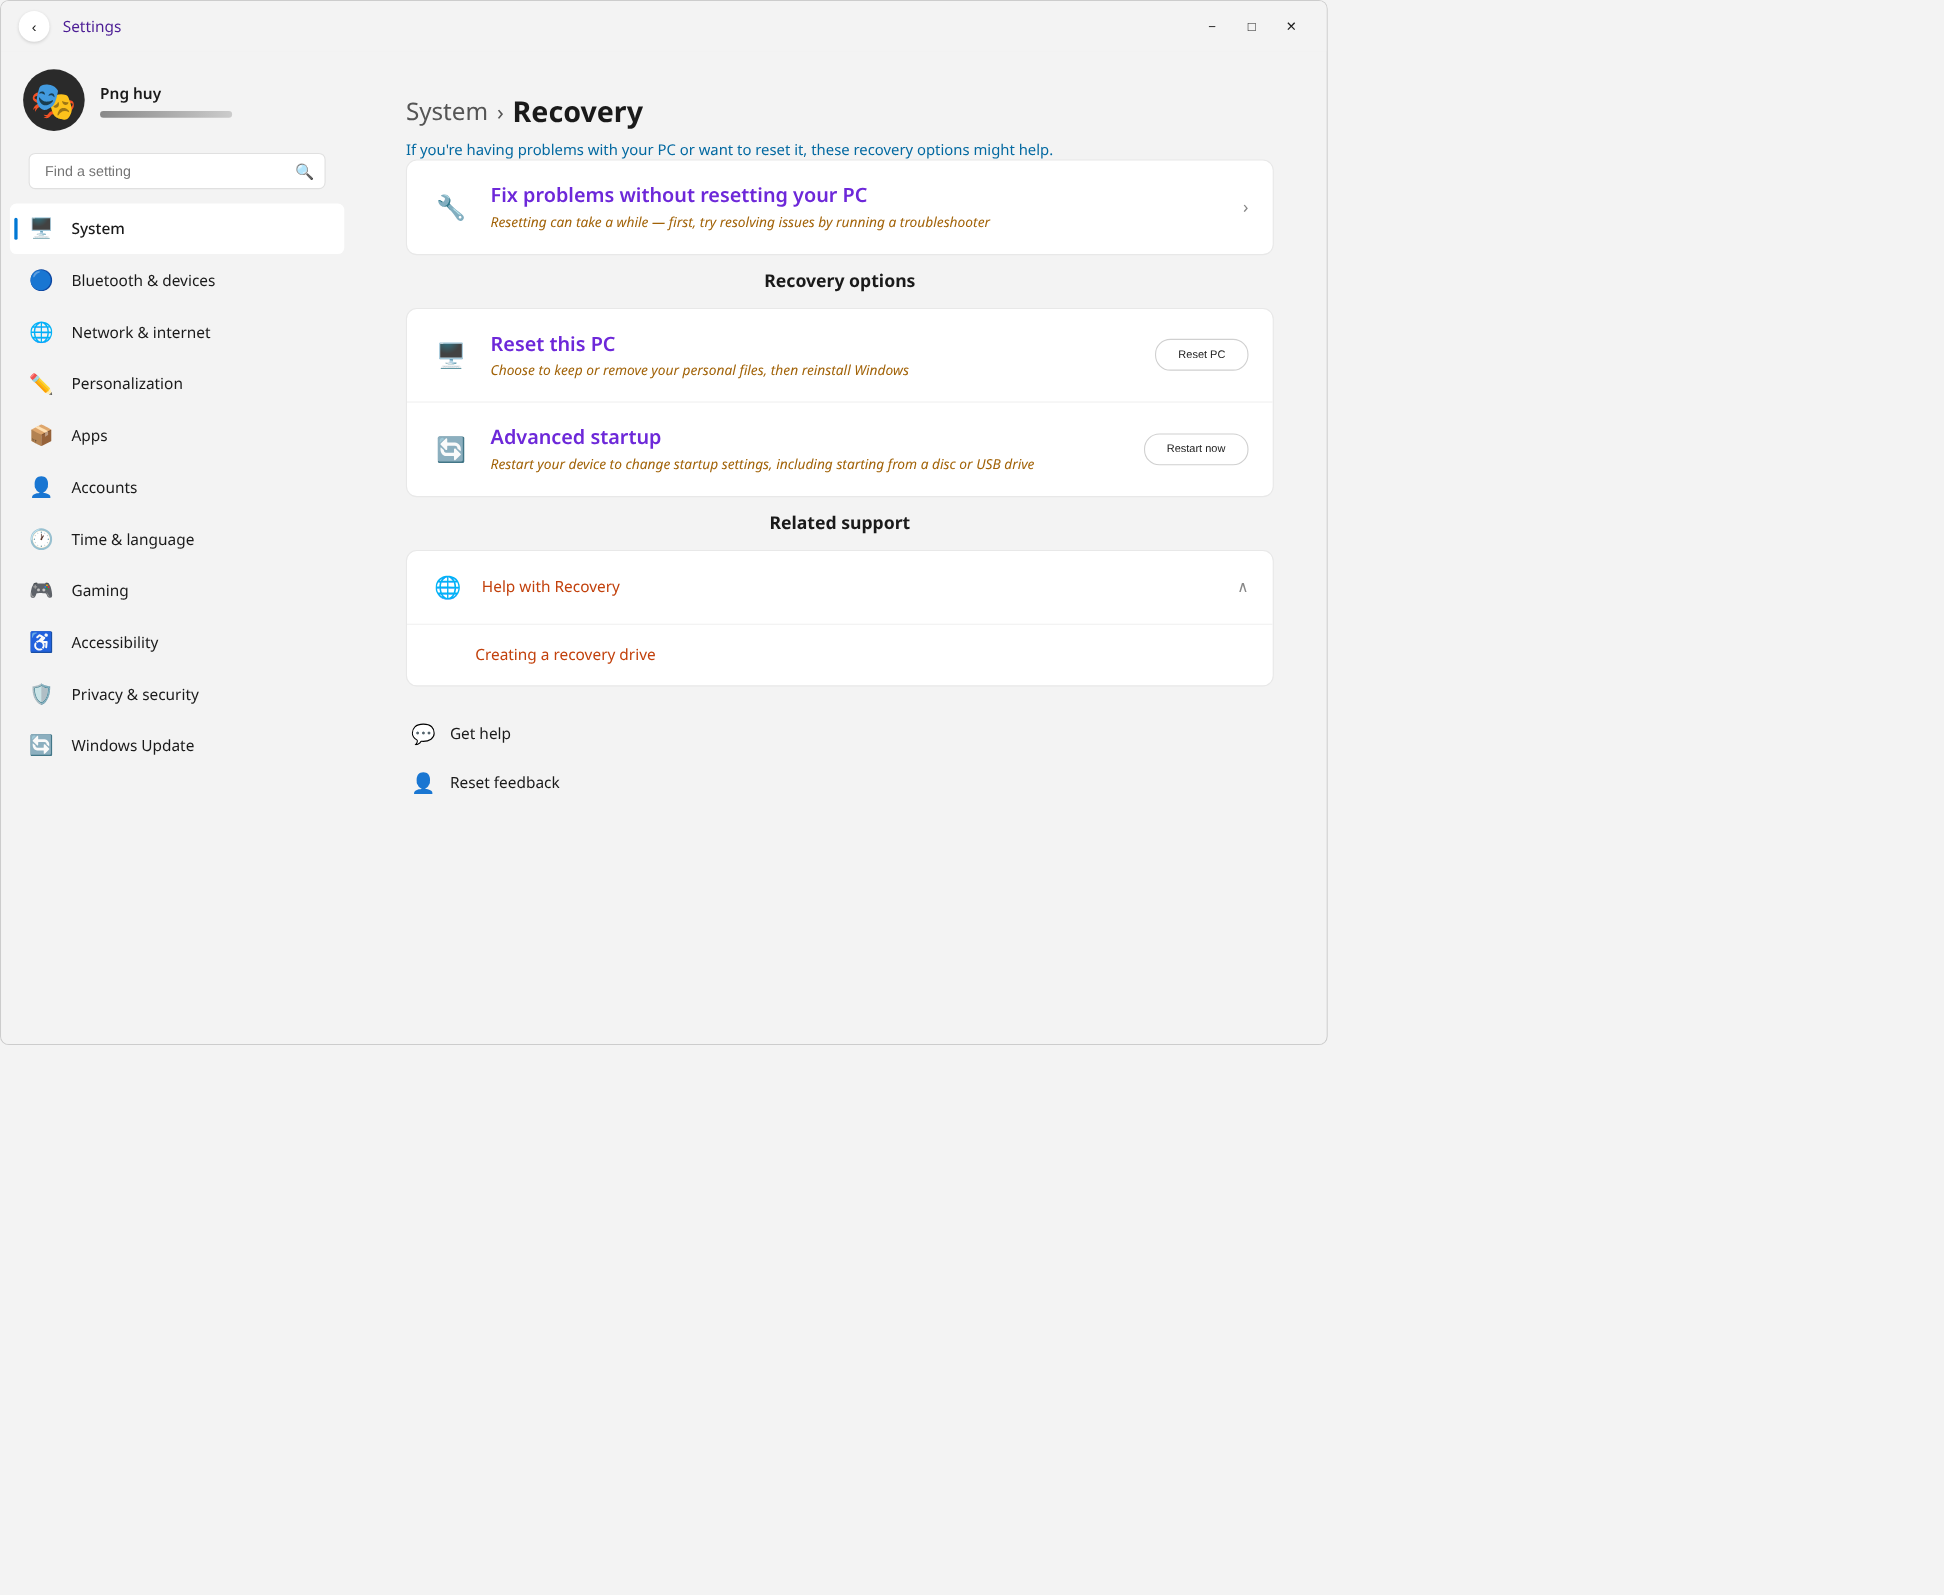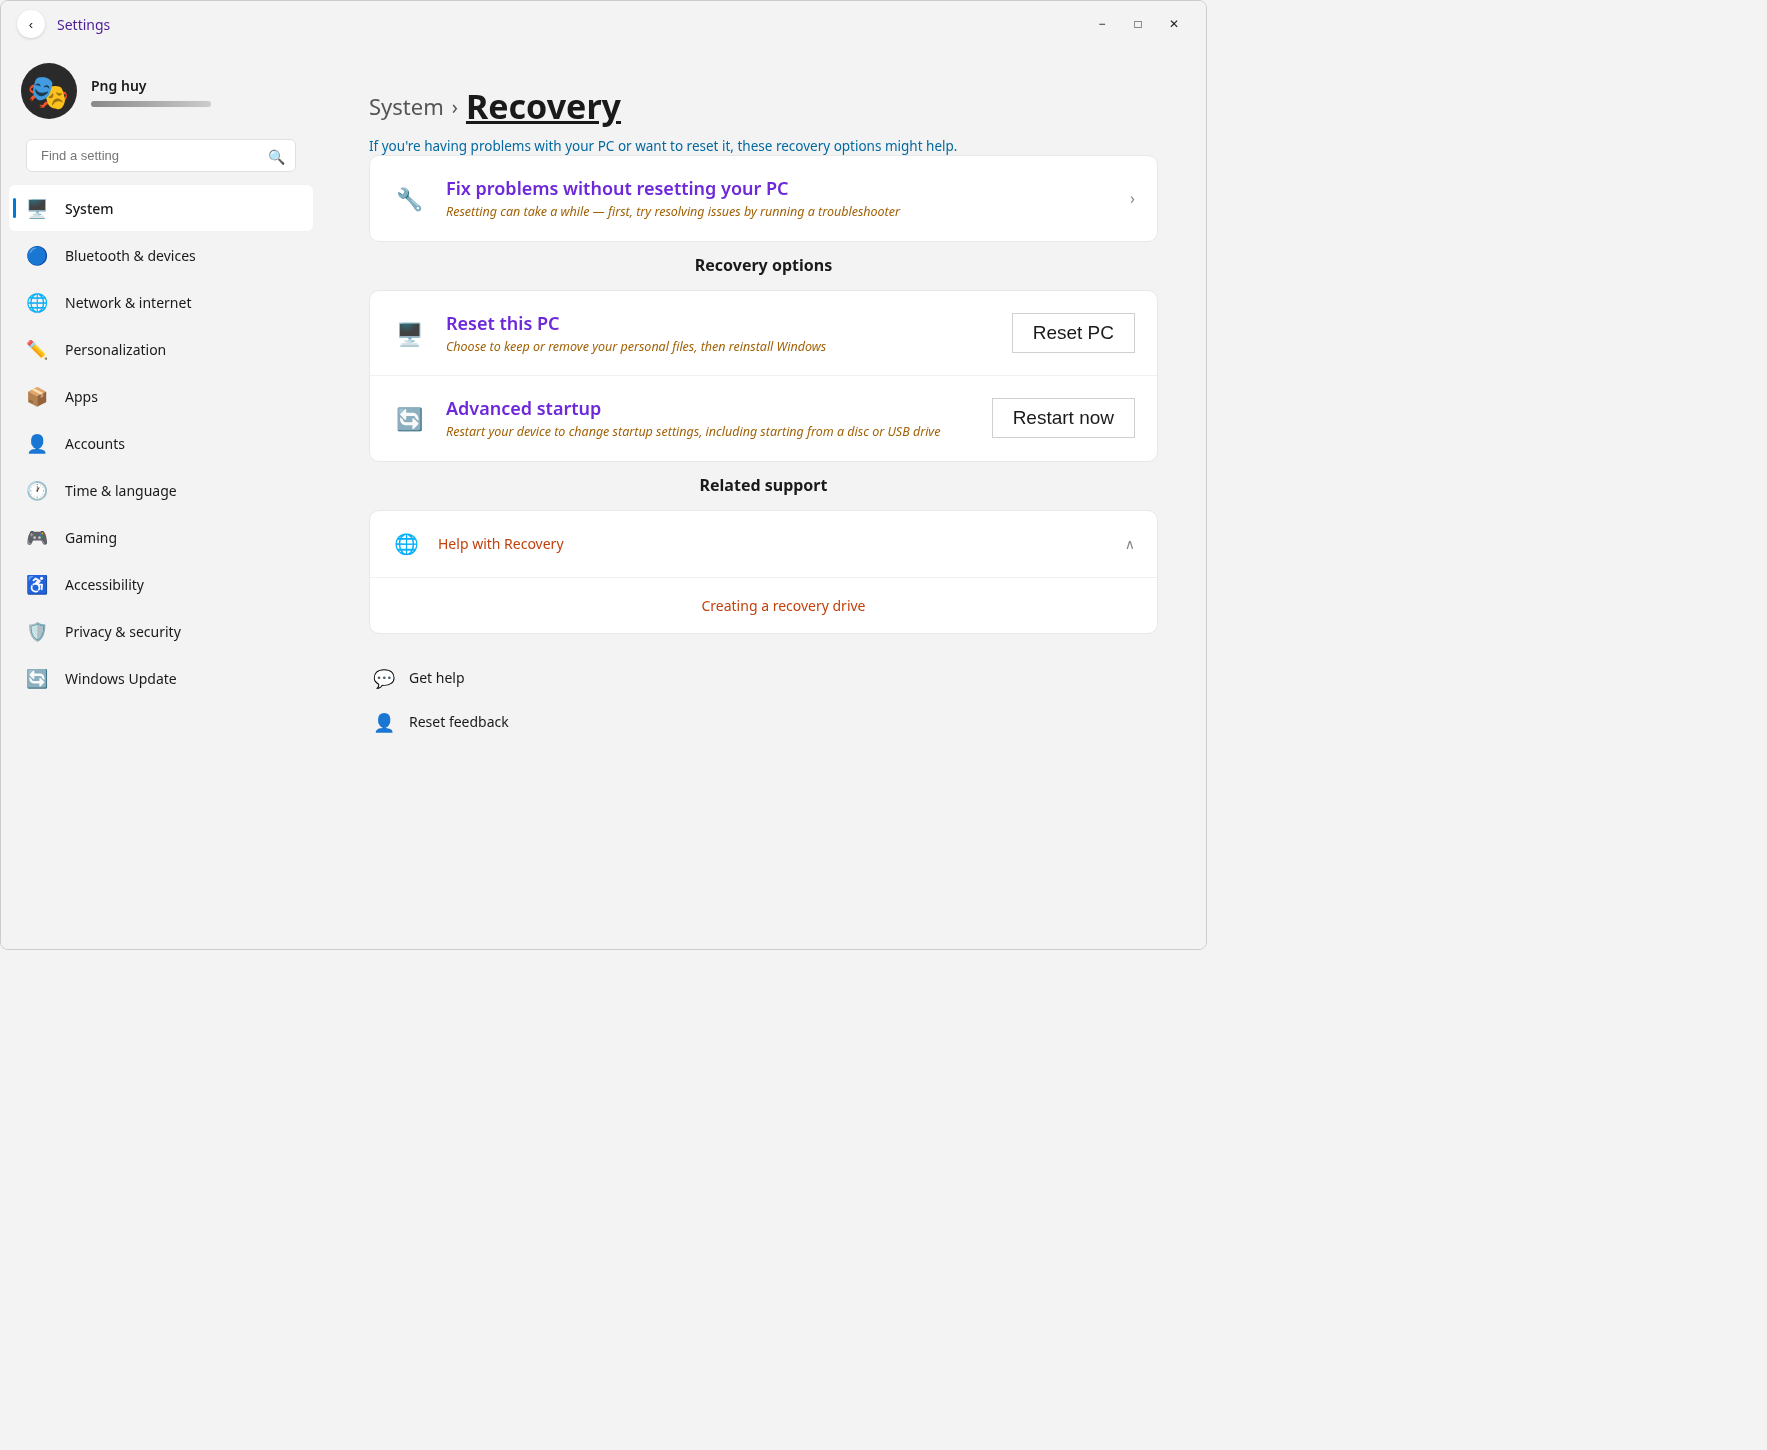--- a/index.html
+++ b/index.html
@@ -199,24 +199,23 @@
     .breadcrumb-parent {
       font-size: 22px;
       color: #555;
       font-weight: 400;
     }
     .breadcrumb-sep {
       font-size: 20px;
       color: #555;
     }
     .breadcrumb-current {
-      font-size: 34px;
+      font-size: 26px;
       font-weight: 700;
       color: #1a1a1a;
-      text-decoration: underline;
     }
     .page-desc {
       font-size: 13.5px;
       color: #0369a1;
     }
 
     
     .card {
       background: white;
       border-radius: 10px;
@@ -258,22 +257,22 @@
       font-style: italic;
     }
     .card-arrow {
       font-size: 16px;
       color: #888;
     }
     .card-btn {
       padding: 8px 20px;
       background: white;
       border: 1px solid #d0d0d0;
-      border-radius: 0;
-      font-size: 19px;
+      border-radius: 14px;
+      font-size: 10px;
       cursor: pointer;
       white-space: nowrap;
       color: #1a1a1a;
     }
 
     .section-title {
       font-size: 16px;
       font-weight: 700;
       color: #1a1a1a;
       margin-bottom: 14px;
@@ -293,21 +292,20 @@
       align-items: center;
       padding: 18px 22px;
       gap: 16px;
       cursor: pointer;
     }
     .support-row + .support-row {
       border-top: 1px solid #f0f0f0;
     }
     .support-row-sub {
       padding-left: 62px;
-      justify-content: center;
     }
     .support-chevron {
       margin-left: auto;
       font-size: 14px;
       color: #888;
     }
     .support-icon {
       width: 30px;
       height: 30px;
       display: flex;

